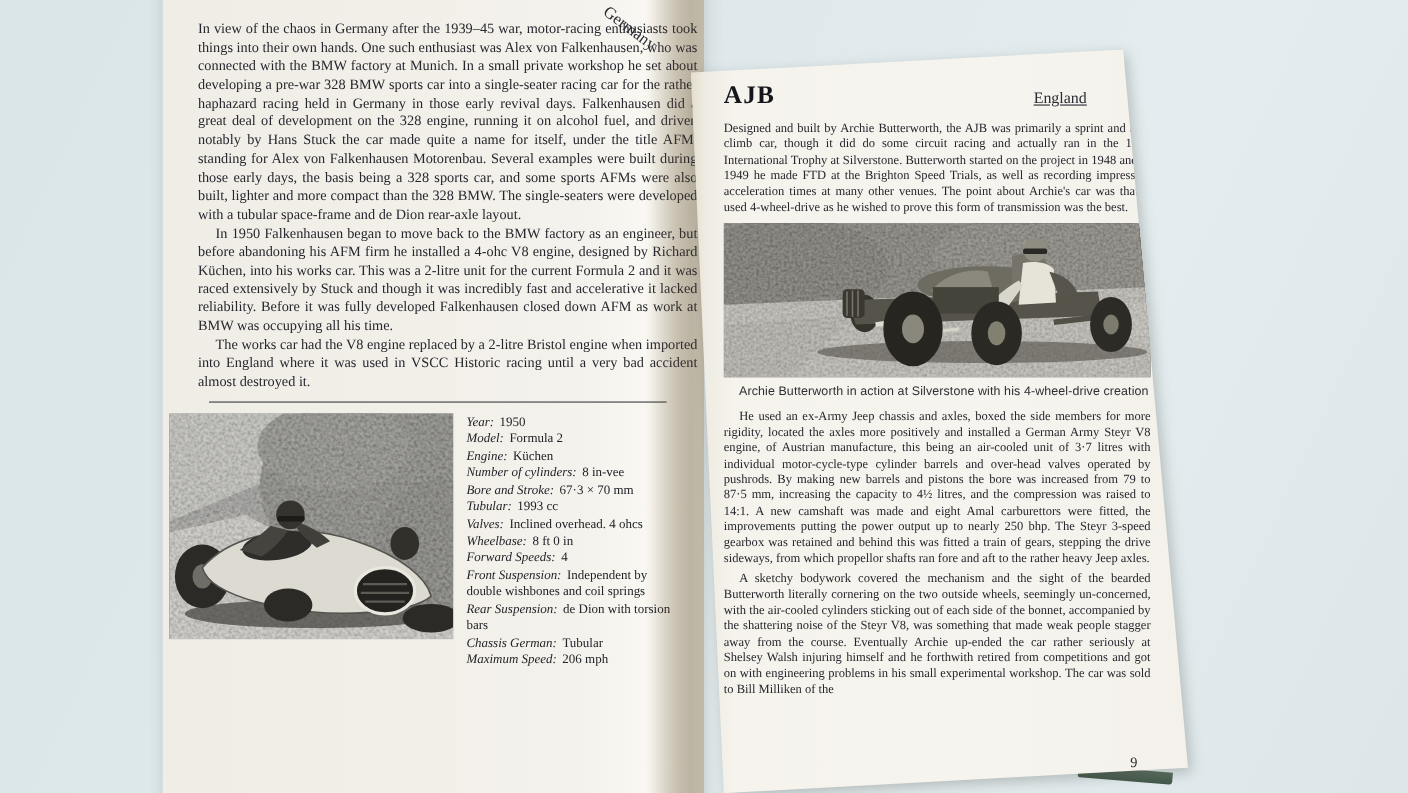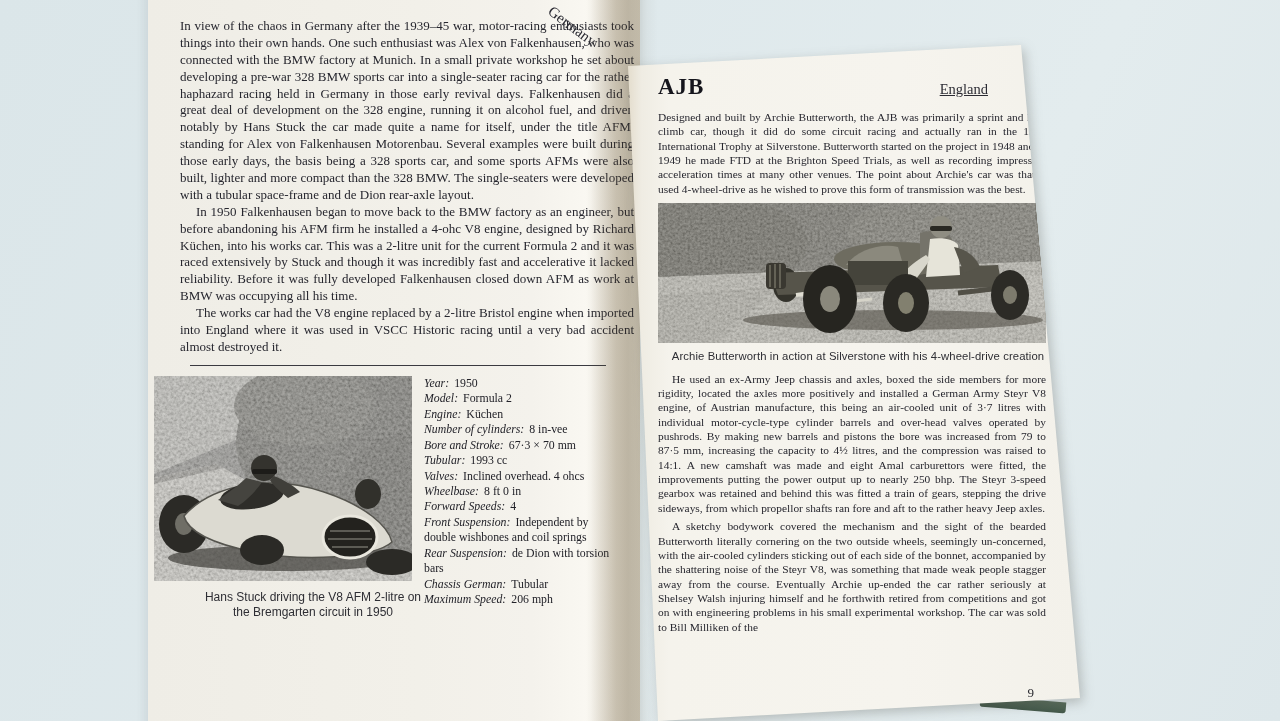--- a/index.html
+++ b/index.html
@@ -120,21 +120,20 @@
               <line x1="178" y1="171" x2="214" y2="171" stroke="#5c5b54" stroke-width="2"></line>
               <ellipse cx="98" cy="120" rx="32" ry="13" fill="#2e2d29" transform="rotate(-8 98 120)"></ellipse>
               <circle cx="110" cy="92" r="13" fill="#34332e"></circle>
               <rect x="98" y="93" width="25" height="5" rx="2" fill="#1d1c19"></rect>
               <path d="M92,102 C84,110 72,118 64,124 L84,130 C96,122 104,112 108,106 Z" fill="#45443f"></path>
               <path d="M120,100 C130,104 140,110 146,116 L134,122 C124,114 118,108 116,104 Z" fill="#403f3a"></path>
               <ellipse cx="108" cy="174" rx="22" ry="15" fill="#2b2a26"></ellipse>
               <ellipse cx="238" cy="186" rx="26" ry="13" fill="#2b2a26"></ellipse>
             </svg>
           </div>
-          <div class="caption">Hans Stuck driving the V8 AFM 2-litre on the Bremgarten circuit in 1950</div>
         </div>
 
         <div class="spec-col">
           <div class="spec-row"><span class="spec-label">Year</span><span class="spec-value">1950</span></div>
           <div class="spec-row"><span class="spec-label">Model</span><span class="spec-value">Formula 2</span></div>
           <div class="spec-row"><span class="spec-label">Engine</span><span class="spec-value">Küchen</span></div>
           <div class="spec-row"><span class="spec-label">Number of cylinders</span><span class="spec-value">8 in-vee</span></div>
           <div class="spec-row"><span class="spec-label">Bore and Stroke</span><span class="spec-value">67·3 × 70 mm</span></div>
           <div class="spec-row"><span class="spec-label">Tubular</span><span class="spec-value">1993 cc</span></div>
           <div class="spec-row"><span class="spec-label">Valves</span><span class="spec-value">Inclined overhead. 4 ohcs</span></div>

